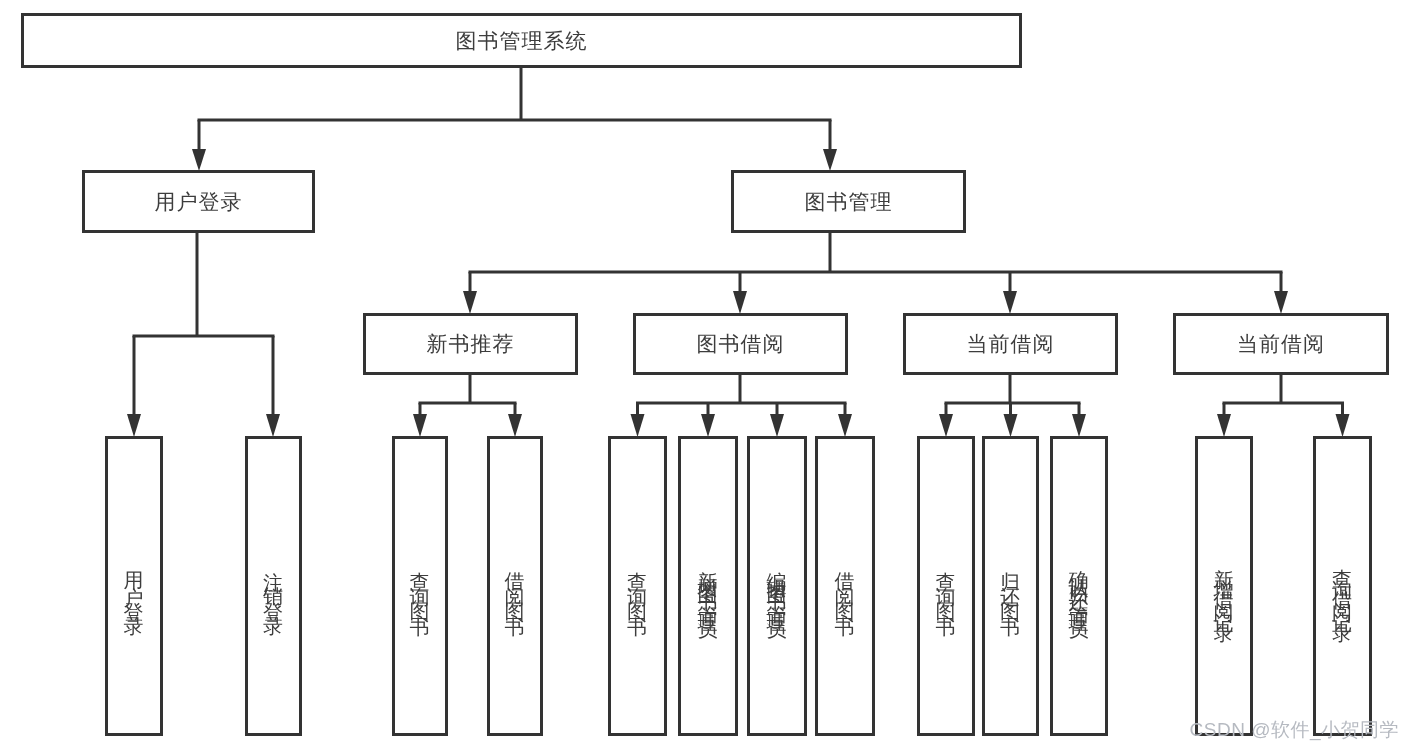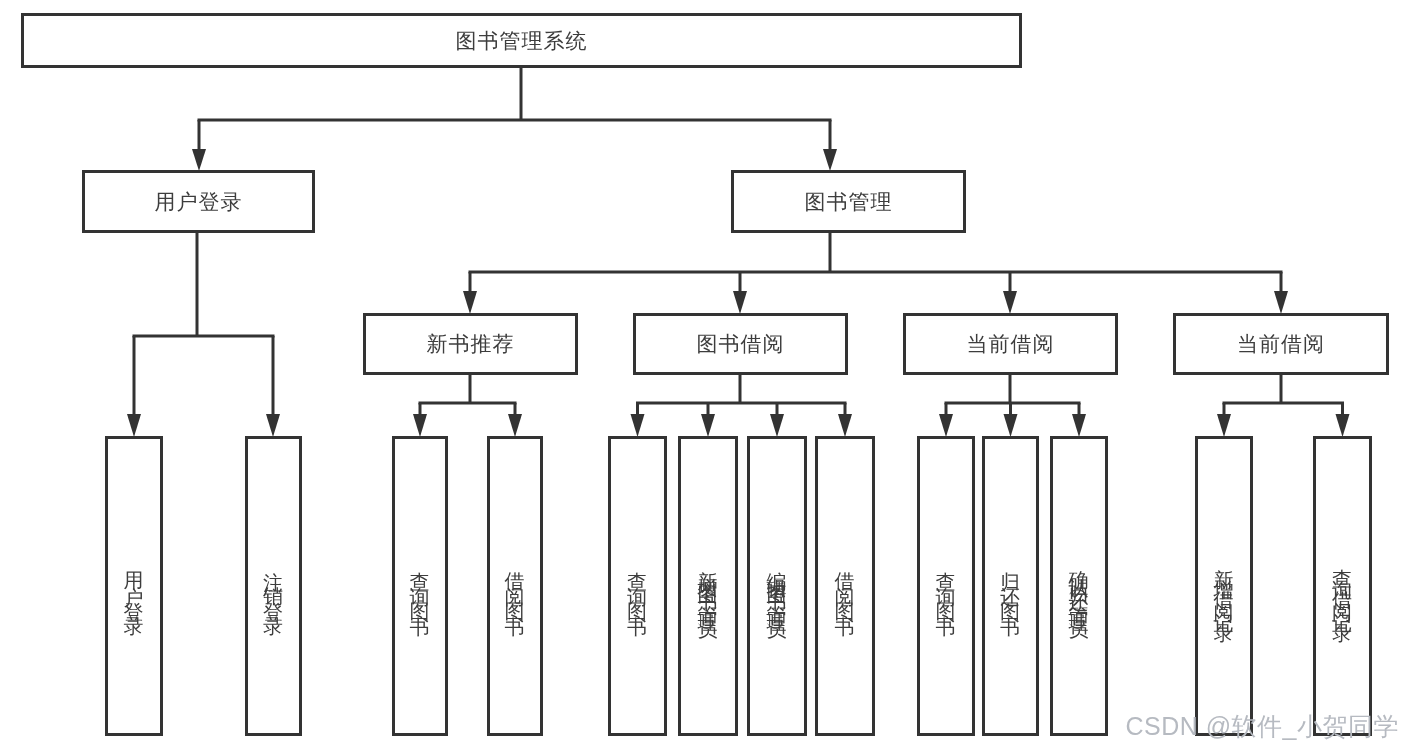--- a/index.html
+++ b/index.html
@@ -39,21 +39,21 @@
     position:absolute;left:0;top:0;z-index:1;
     pointer-events:none;
   }
   #wires line{stroke:#333333;stroke-width:3;}
   #wires polygon{fill:#333333;stroke:none;}
   .watermark{
     position:absolute;
     right:6px;bottom:4px;
     z-index:5;
     color:#b6bac1;
-    font-size:25px;
+    font-size:19px;
     letter-spacing:0.5px;
   }
 </style>
 </head>
 <body>
 
 <div id="stage">
 
   <svg id="wires" width="1405" height="747" viewBox="0 0 1405 747">
 

